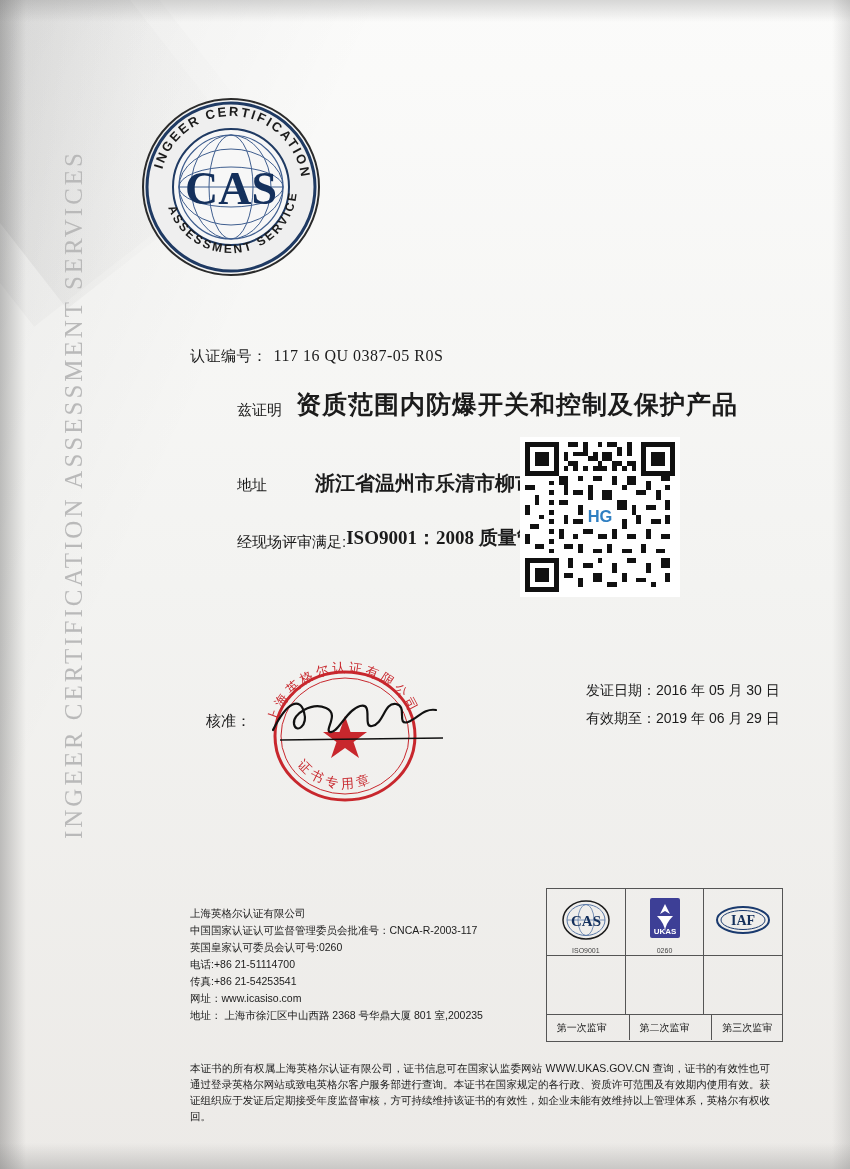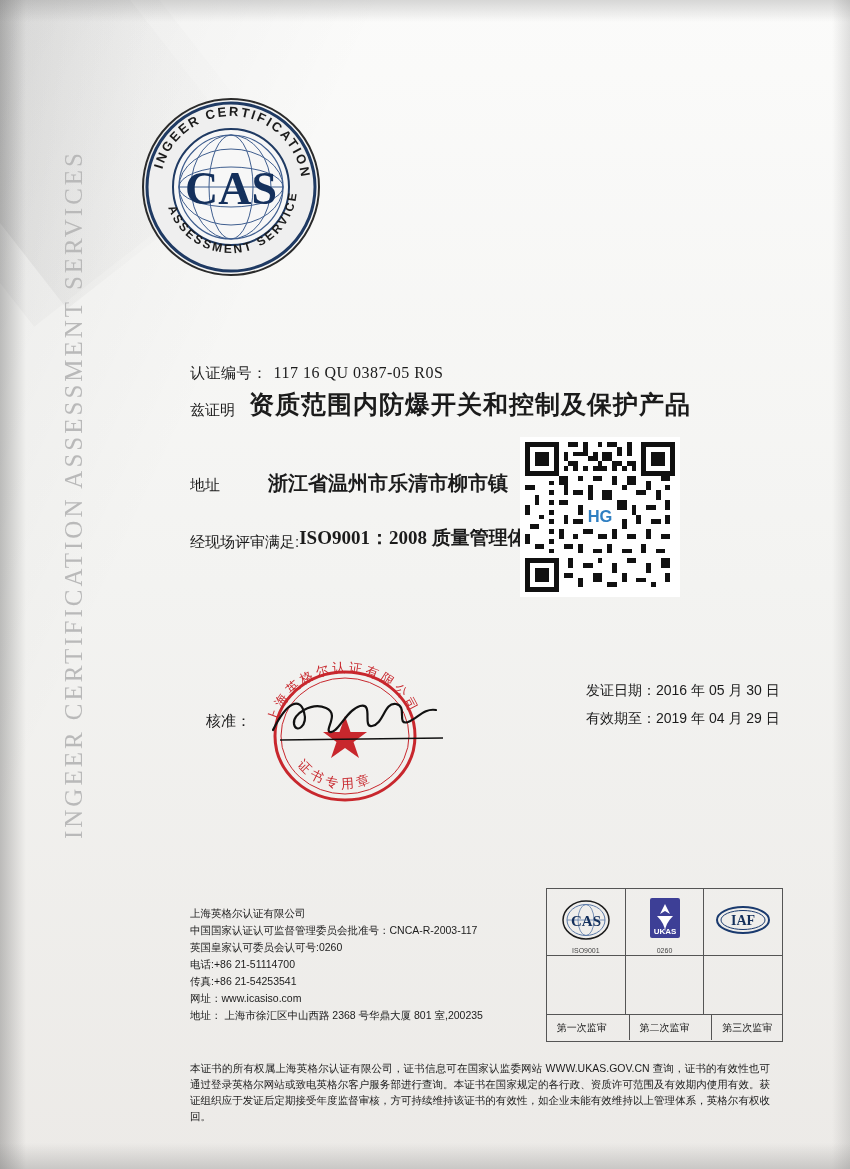--- a/index.html
+++ b/index.html
@@ -109,40 +109,41 @@
     top: 258px;
     font-size: 60px;
     font-weight: bold;
     letter-spacing: 6px;
     color: #1a1a1a;
     font-family: "DejaVu Sans", sans-serif;
   }
   .cert-no {
     position: absolute;
     left: 190px;
-    top: 364px;
+    top: 347px;
     font-size: 15px;
     color: #1b1b1b;
     letter-spacing: 0.5px;
   }
   .cert-no .num {
     font-family: "Liberation Serif", serif;
     font-size: 16px;
     margin-left: 6px;
   }
 
   .row {
     position: absolute;
     left: 190px;
     font-size: 15px;
     color: #1b1b1b;
   }
   .row .label {
     display: inline-block;
     vertical-align: top;
+    margin-left: 47px;
   }
   .row .value {
     display: inline-block;
     vertical-align: top;
   }
 
   .row-company { top: 392px; }
   .row-company .value {
     font-size: 25px;
     font-weight: bold;
@@ -516,21 +517,21 @@
     </svg>
   </div>
 
   <div class="row-approve">核准：</div>
 
   <div class="dates">
     <div>
       <span>发证日期：</span><span>2016 年 05 月 30 日</span>
     </div>
     <div>
-      <span>有效期至：</span><span>2019 年 04 月 29 日</span>
+      <span>有效期至：</span><span>2019 年 06 月 29 日</span>
     </div>
   </div>
 
   <div class="footer-left">
     <div>上海英格尔认证有限公司</div>
     <div>中国国家认证认可监督管理委员会批准号：CNCA-R-2003-117</div>
     <div>英国皇家认可委员会认可号:0260</div>
     <div>电话:+86 21-51114700</div>
     <div>传真:+86 21-54253541</div>
     <div>网址：www.icasiso.com</div>

